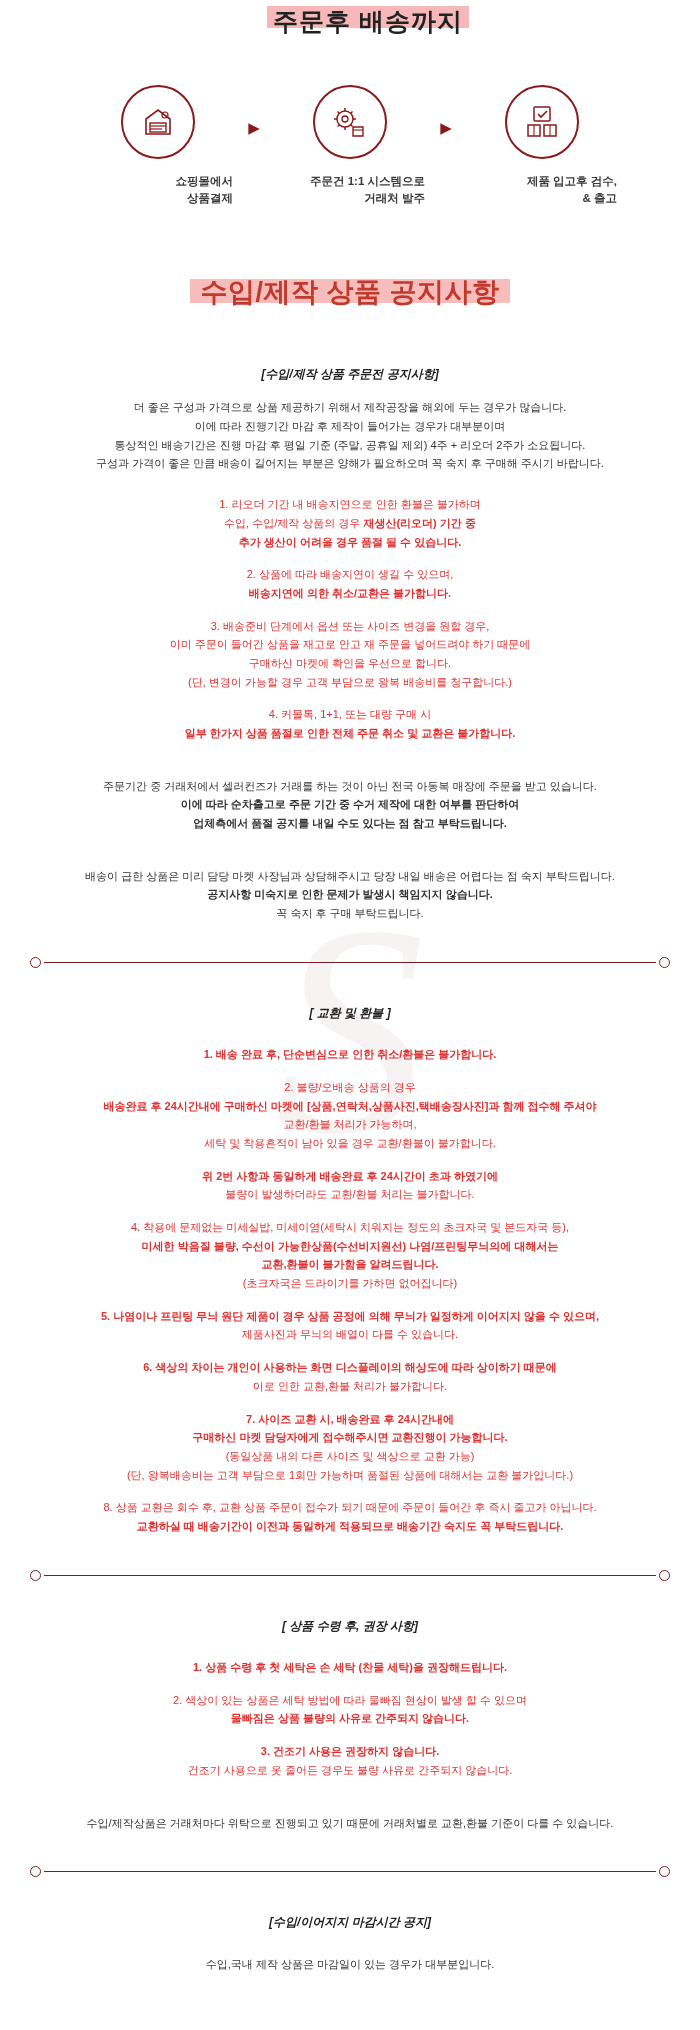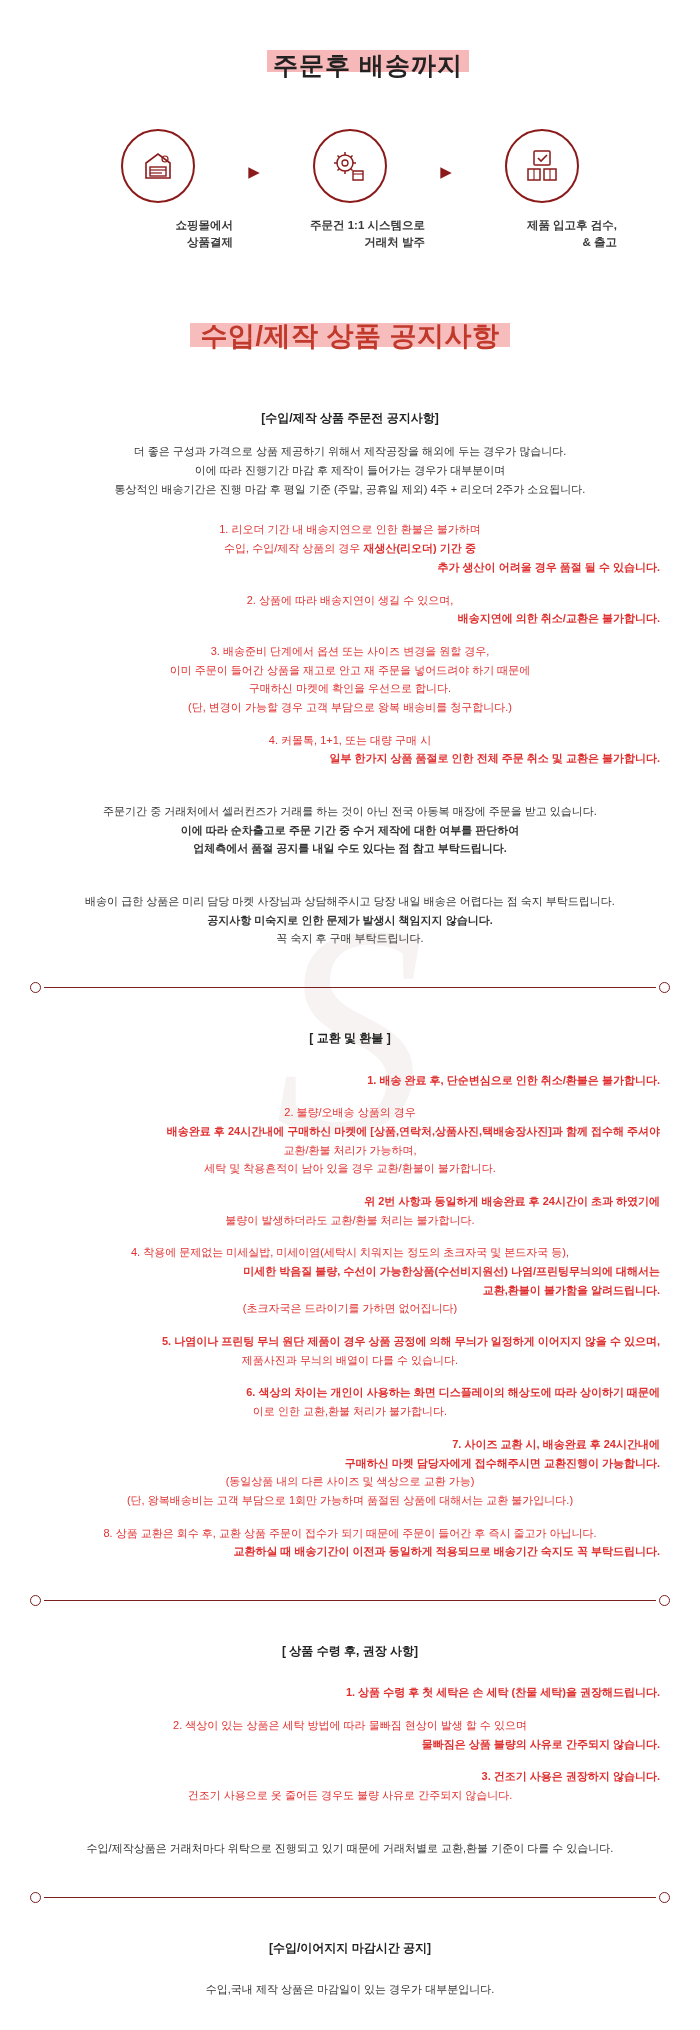--- a/index.html
+++ b/index.html
@@ -32,21 +32,20 @@
     font-style: italic;
     z-index: 0;
     user-select: none;
     line-height: 1;
   }
   .content { position: relative; z-index: 2; }
 
   
   .top-title-wrap {
     text-align: center;
-    padding-top: 44px;
     margin-left: 36px;
   }
   .top-title {
     display: inline-block;
     position: relative;
     font-size: 25px;
     font-weight: bold;
     color: #222222;
     letter-spacing: 1px;
     padding: 0 6px;
@@ -128,22 +127,22 @@
   .block p {
     margin: 0;
   }
   .gap-sm { height: 14px; }
   .gap-md { height: 22px; }
   .gap-lg { height: 34px; }
   .gap-xl { height: 48px; }
 
   .b { font-weight: bold; }
   .red { color: #e03131; }
-  .redb { color: #e03131; font-weight: bold; text-align: right; }
-  .head { font-weight: bold; color: #222; font-size: 12px; }
+  .redb { color: #e03131; font-weight: bold; }
+  .head { font-weight: bold; color: #222; font-size: 12px; font-style: italic; }
 
   
   .divider {
     position: relative;
     height: 20px;
     margin: 30px 30px;
   }
   .divider .line {
     position: absolute;
     top: 9px;
@@ -254,20 +253,21 @@
     </div>
 
     <div class="gap-xl"></div>
 
     <div class="block">
       <p class="head">[수입/제작 상품 주문전 공지사항]</p>
       <div class="gap-sm"></div>
       <p>더 좋은 구성과 가격으로 상품 제공하기 위해서 제작공장을 해외에 두는 경우가 많습니다.</p>
       <p>이에 따라 진행기간 마감 후 제작이 들어가는 경우가 대부분이며</p>
       <p>통상적인 배송기간은 진행 마감 후 평일 기준 (주말, 공휴일 제외) 4주 + 리오더 2주가 소요됩니다.</p>
+      <p>구성과 가격이 좋은 만큼 배송이 길어지는 부분은 양해가 필요하오며 꼭 숙지 후 구매해 주시기 바랍니다.</p>
 
       <div class="gap-md"></div>
 
       <p class="red">1. 리오더 기간 내 배송지연으로 인한 환불은 불가하며</p>
       <p class="red"><span>수입, 수입/제작 상품의 경우 </span><span class="b">재생산(리오더) 기간 중</span></p>
       <p class="redb">추가 생산이 어려울 경우 품절 될 수 있습니다.</p>
 
       <div class="gap-sm"></div>
 
       <p class="red">2. 상품에 따라 배송지연이 생길 수 있으며,</p>

